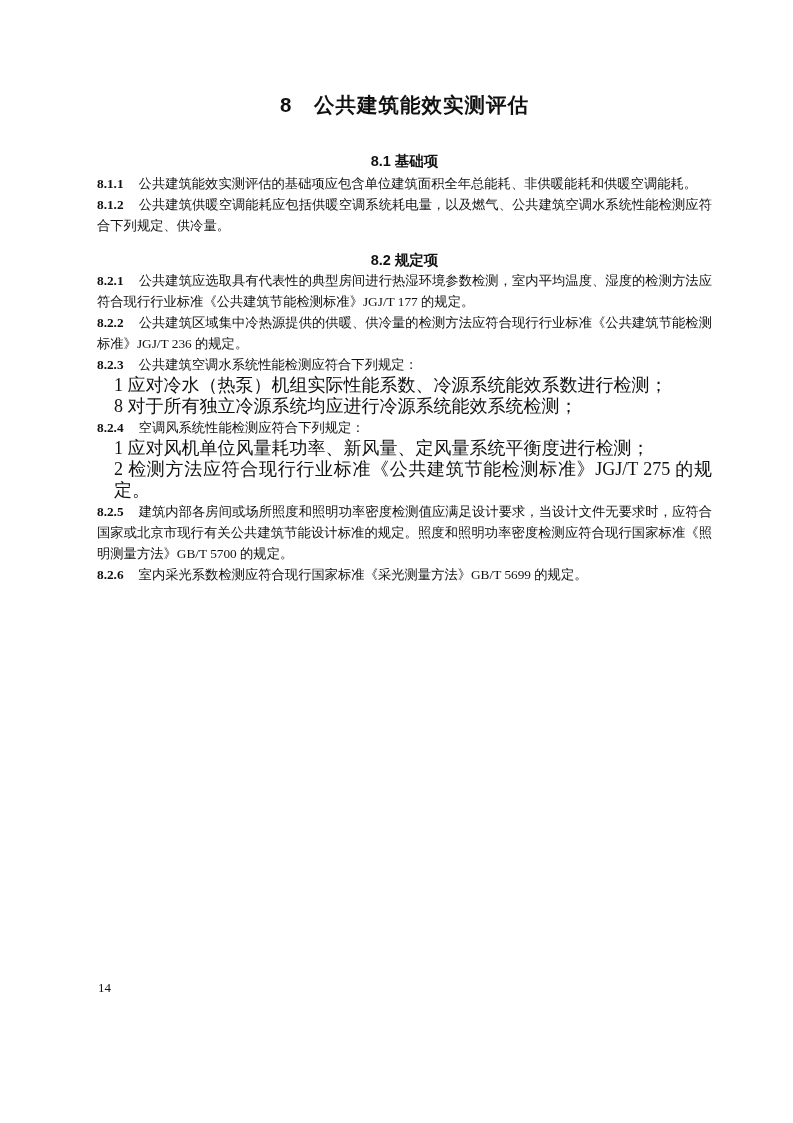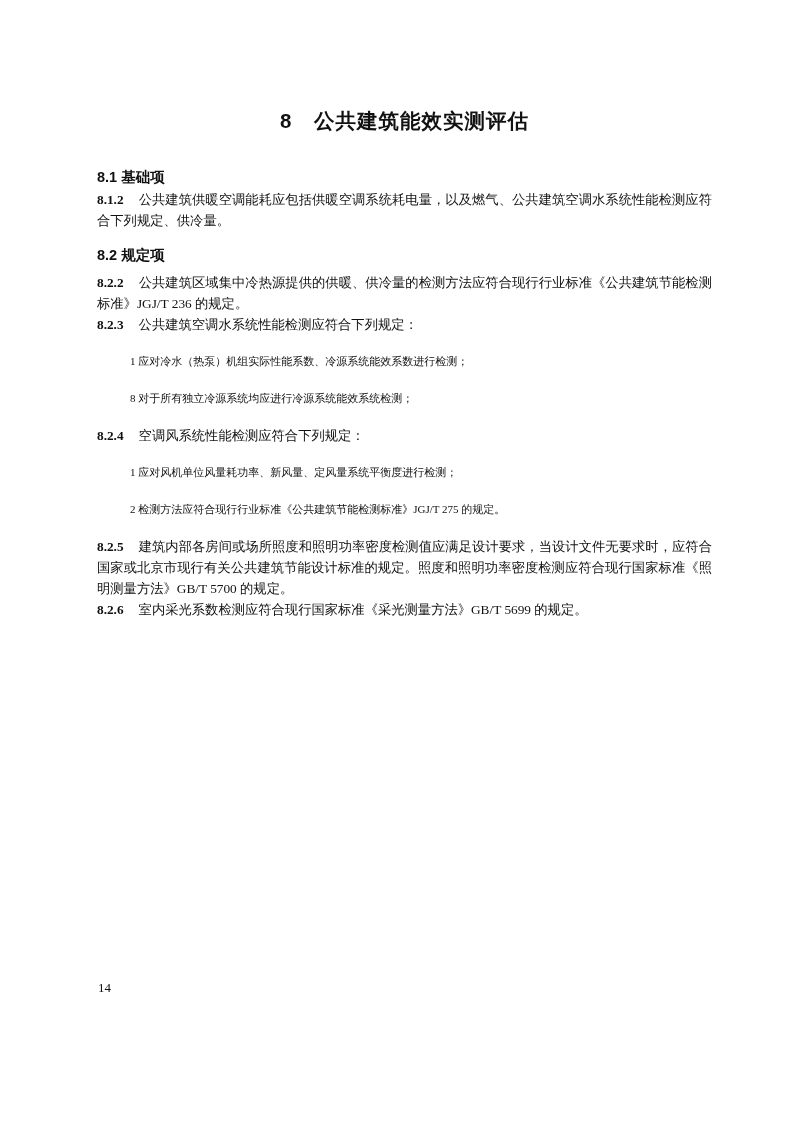--- a/index.html
+++ b/index.html
@@ -12,84 +12,86 @@
     width: 793px;
     height: 1123px;
     box-sizing: border-box;
     background: #ffffff;
     color: #111111;
     padding: 92px 81px 0 97px;
     font-family: "Liberation Serif", "DejaVu Serif", serif;
     overflow: hidden;
   }
   .doc-title {
-    margin: 16px;
+    margin: 0;
     text-align: center;
     font-family: "Liberation Sans", "DejaVu Sans", sans-serif;
     font-weight: bold;
     font-size: 20.5px;
     line-height: 26px;
     letter-spacing: 1px;
   }
   .section-heading {
     margin: 0;
-    text-align: left;
+    text-align: center;
     font-family: "Liberation Sans", "DejaVu Sans", sans-serif;
     font-weight: bold;
     font-size: 14.5px;
     line-height: 20px;
   }
   .section-heading.first {
     margin-top: 33px;
     margin-bottom: 2px;
   }
   .section-heading.second {
     margin-top: 14px;
-    margin-bottom: 7px;
+    margin-bottom: 0;
   }
   .clause {
     margin: 0;
     font-size: 13.3px;
     line-height: 21px;
     text-align: justify;
   }
   .clause .clause-num {
     font-weight: bold;
     margin-right: 15px;
     font-family: "Liberation Serif", "DejaVu Serif", serif;
   }
   .subitem {
-    margin: 16px;
+    margin: 0;
     padding-left: 17px;
-    font-size: 11px;
+    font-size: 18px;
     line-height: 21px;
     text-align: justify;
   }
   .page-number {
     position: absolute;
     left: 98px;
     top: 980px;
     font-size: 13px;
     line-height: 16px;
   }
 </style>
 </head>
 <body>
 
 <div class="page">
 
   <h1 class="doc-title">8　公共建筑能效实测评估</h1>
 
   <h2 class="section-heading first">8.1 基础项</h2>
 
+  <p class="clause"><span class="clause-num">8.1.1</span><span>公共建筑能效实测评估的基础项应包含单位建筑面积全年总能耗、非供暖能耗和供暖空调能耗。</span></p>
 
   <p class="clause"><span class="clause-num">8.1.2</span><span>公共建筑供暖空调能耗应包括供暖空调系统耗电量，以及燃气、公共建筑空调水系统性能检测应符合下列规定、供冷量。</span></p>
 
   <h2 class="section-heading second">8.2 规定项</h2>
 
+  <p class="clause"><span class="clause-num">8.2.1</span><span>公共建筑应选取具有代表性的典型房间进行热湿环境参数检测，室内平均温度、湿度的检测方法应符合现行行业标准《公共建筑节能检测标准》JGJ/T 177 的规定。</span></p>
 
   <p class="clause"><span class="clause-num">8.2.2</span><span>公共建筑区域集中冷热源提供的供暖、供冷量的检测方法应符合现行行业标准《公共建筑节能检测标准》JGJ/T 236 的规定。</span></p>
 
   <p class="clause"><span class="clause-num">8.2.3</span><span>公共建筑空调水系统性能检测应符合下列规定：</span></p>
   <p class="subitem">1 应对冷水（热泵）机组实际性能系数、冷源系统能效系数进行检测；</p>
   <p class="subitem">8 对于所有独立冷源系统均应进行冷源系统能效系统检测；</p>
 
   <p class="clause"><span class="clause-num">8.2.4</span><span>空调风系统性能检测应符合下列规定：</span></p>
   <p class="subitem">1 应对风机单位风量耗功率、新风量、定风量系统平衡度进行检测；</p>
   <p class="subitem">2 检测方法应符合现行行业标准《公共建筑节能检测标准》JGJ/T 275 的规定。</p>

